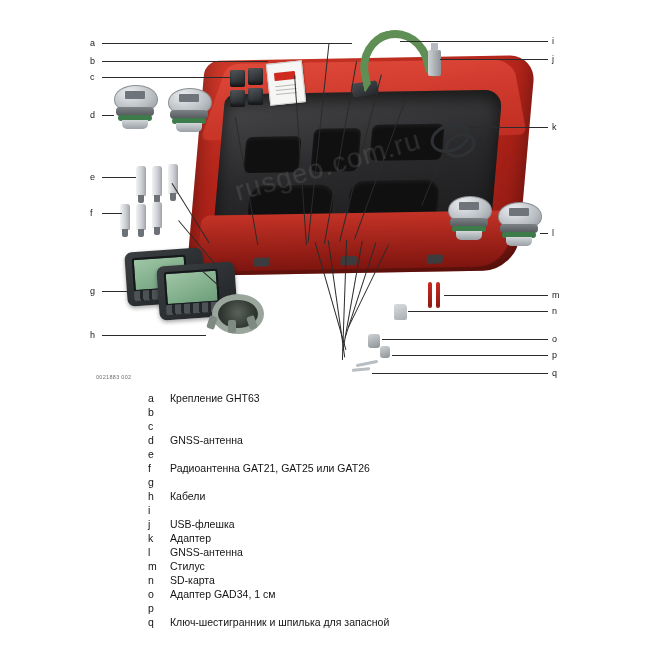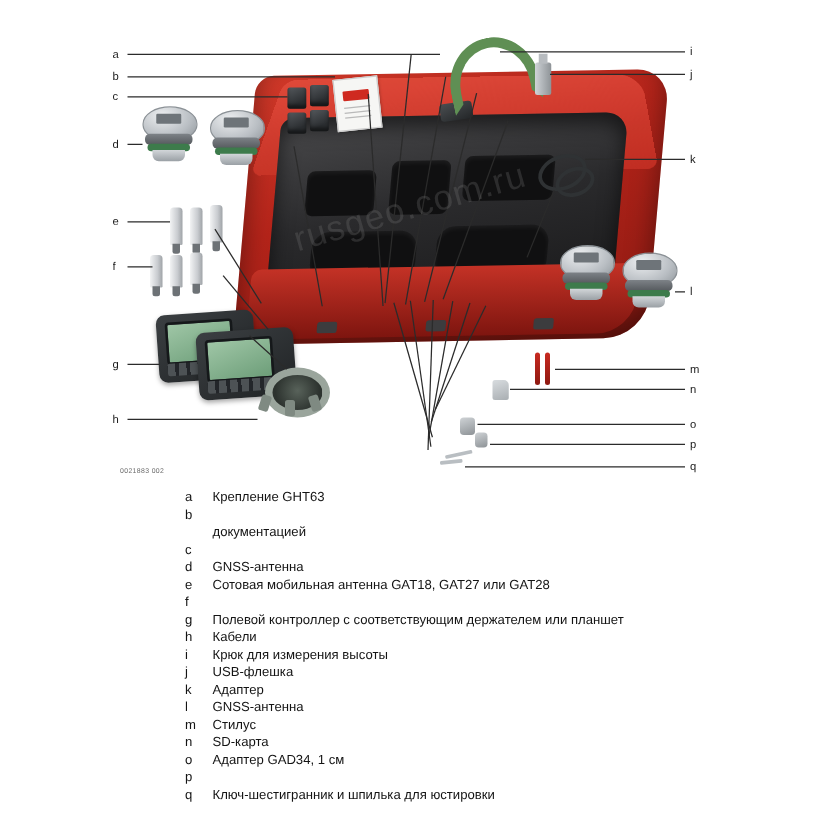--- a/index.html
+++ b/index.html
@@ -575,53 +575,50 @@
   <div class="legend">
 
     <div class="legend-row">
       <div class="legend-key">a</div>
       <div class="legend-text">Крепление GHT63</div>
     </div>
 
     <div class="legend-row">
       <div class="legend-key">b</div>
     </div>
-    <div class="legend-cont">документацией</div>
 
     <div class="legend-row">
       <div class="legend-key">c</div>
     </div>
 
     <div class="legend-row">
       <div class="legend-key">d</div>
       <div class="legend-text">GNSS-антенна</div>
     </div>
 
     <div class="legend-row">
       <div class="legend-key">e</div>
-      <div class="legend-text">Сотовая мобильная антенна GAT18, GAT27 или GAT28</div>
     </div>
 
     <div class="legend-row">
       <div class="legend-key">f</div>
+      <div class="legend-text">Радиоантенна GAT21, GAT25 или GAT26</div>
     </div>
 
     <div class="legend-row">
       <div class="legend-key">g</div>
-      <div class="legend-text">Полевой контроллер с соответствующим держателем или планшет</div>
     </div>
 
     <div class="legend-row">
       <div class="legend-key">h</div>
       <div class="legend-text">Кабели</div>
     </div>
 
     <div class="legend-row">
       <div class="legend-key">i</div>
-      <div class="legend-text">Крюк для измерения высоты</div>
     </div>
 
     <div class="legend-row">
       <div class="legend-key">j</div>
       <div class="legend-text">USB-флешка</div>
     </div>
 
     <div class="legend-row">
       <div class="legend-key">k</div>
       <div class="legend-text">Адаптер</div>
@@ -646,17 +643,17 @@
       <div class="legend-key">o</div>
       <div class="legend-text">Адаптер GAD34, 1 см</div>
     </div>
 
     <div class="legend-row">
       <div class="legend-key">p</div>
     </div>
 
     <div class="legend-row">
       <div class="legend-key">q</div>
-      <div class="legend-text">Ключ-шестигранник и шпилька для юстировки</div>
+      <div class="legend-text">Ключ-шестигранник и шпилька для запасной</div>
     </div>
 
   </div>
 </div>
 
 </body></html>

